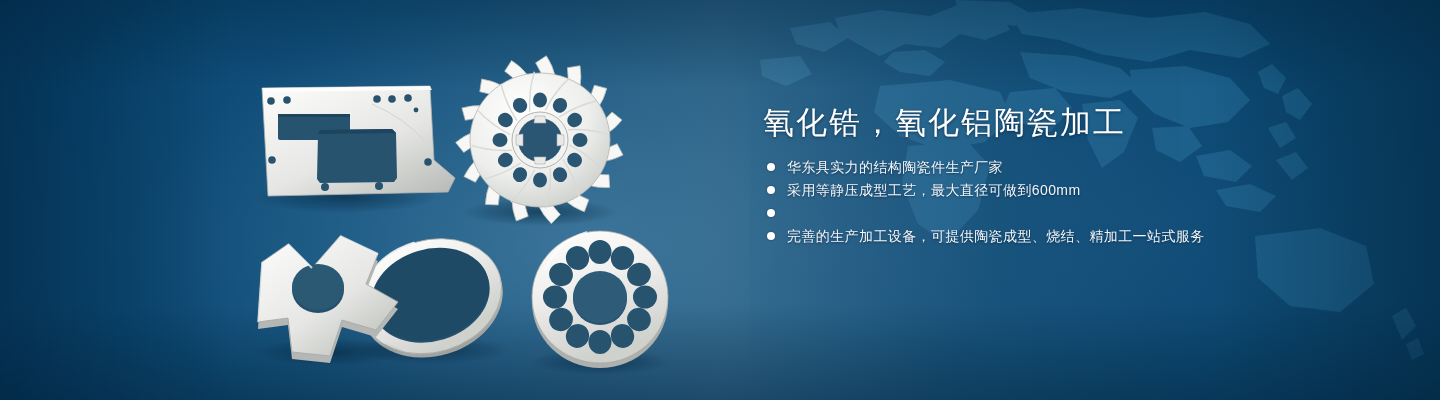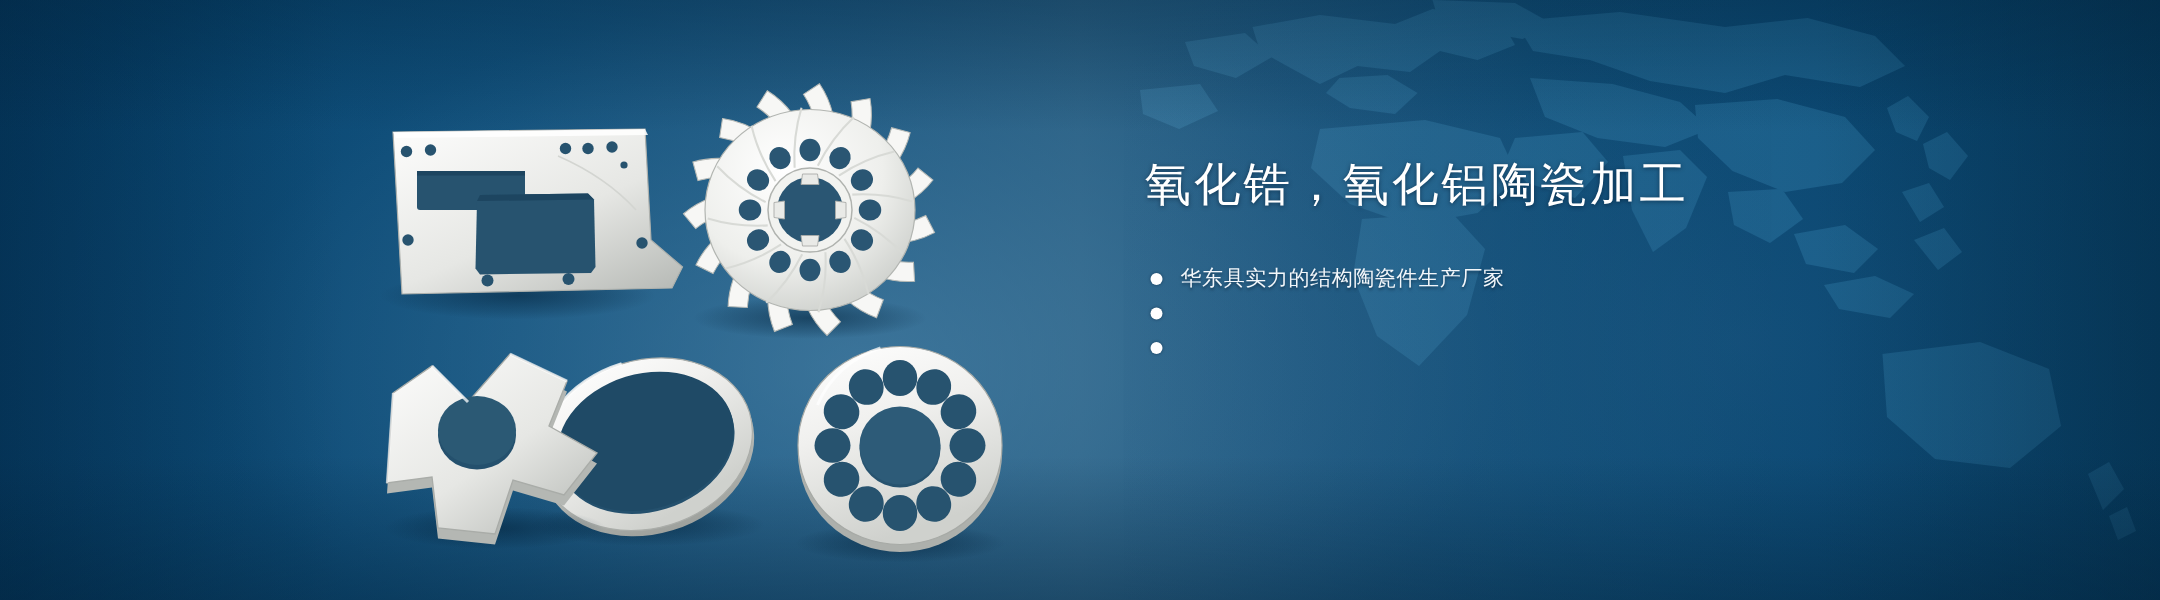--- a/index.html
+++ b/index.html
@@ -9,21 +9,21 @@
     background: #06446f;
   }
   * { box-sizing: border-box; }
 
   .banner {
     position: relative;
     width: 1440px;
     height: 400px;
     overflow: hidden;
     background: #084570;
-    font-family: Liberation Serif, serif;
+    font-family: Liberation Sans, sans-serif;
     -webkit-font-smoothing: antialiased;
   }
 
   
   .bg-base {
     position: absolute;
     inset: 0;
     background: #073f69;
   }
   
@@ -104,21 +104,21 @@
     margin: 0;
     font-size: 31px;
     line-height: 1.28;
     font-weight: 400;
     letter-spacing: 2px;
     color: #ffffff;
     text-shadow: 0 1px 3px rgba(0,20,40,0.55);
     white-space: nowrap;
   }
   .bullets {
-    margin: 32px 0 0 4px;
+    margin: 13px 0 0 4px;
     padding: 0;
     list-style: none;
   }
   .bullet {
     display: flex;
     align-items: center;
     height: 23px;
     margin: 0;
   }
   .dot {
@@ -500,20 +500,25 @@
   <div class="copy">
     <h1 class="headline">氧化锆，氧化铝陶瓷加工</h1>
 
     <ul class="bullets">
       <li class="bullet">
         <span class="dot"></span>
         <span class="bullet-text">华东具实力的结构陶瓷件生产厂家</span>
       </li>
       <li class="bullet">
         <span class="dot"></span>
+        <span class="bullet-text">采用等静压成型工艺，最大直径可做到600mm</span>
       </li>
       <li class="bullet">
         <span class="dot"></span>
       </li>
+      <li class="bullet">
+        <span class="dot"></span>
+        <span class="bullet-text">完善的生产加工设备，可提供陶瓷成型、烧结、精加工一站式服务</span>
+      </li>
     </ul>
   </div>
 
 </div>
 
 </body></html>

